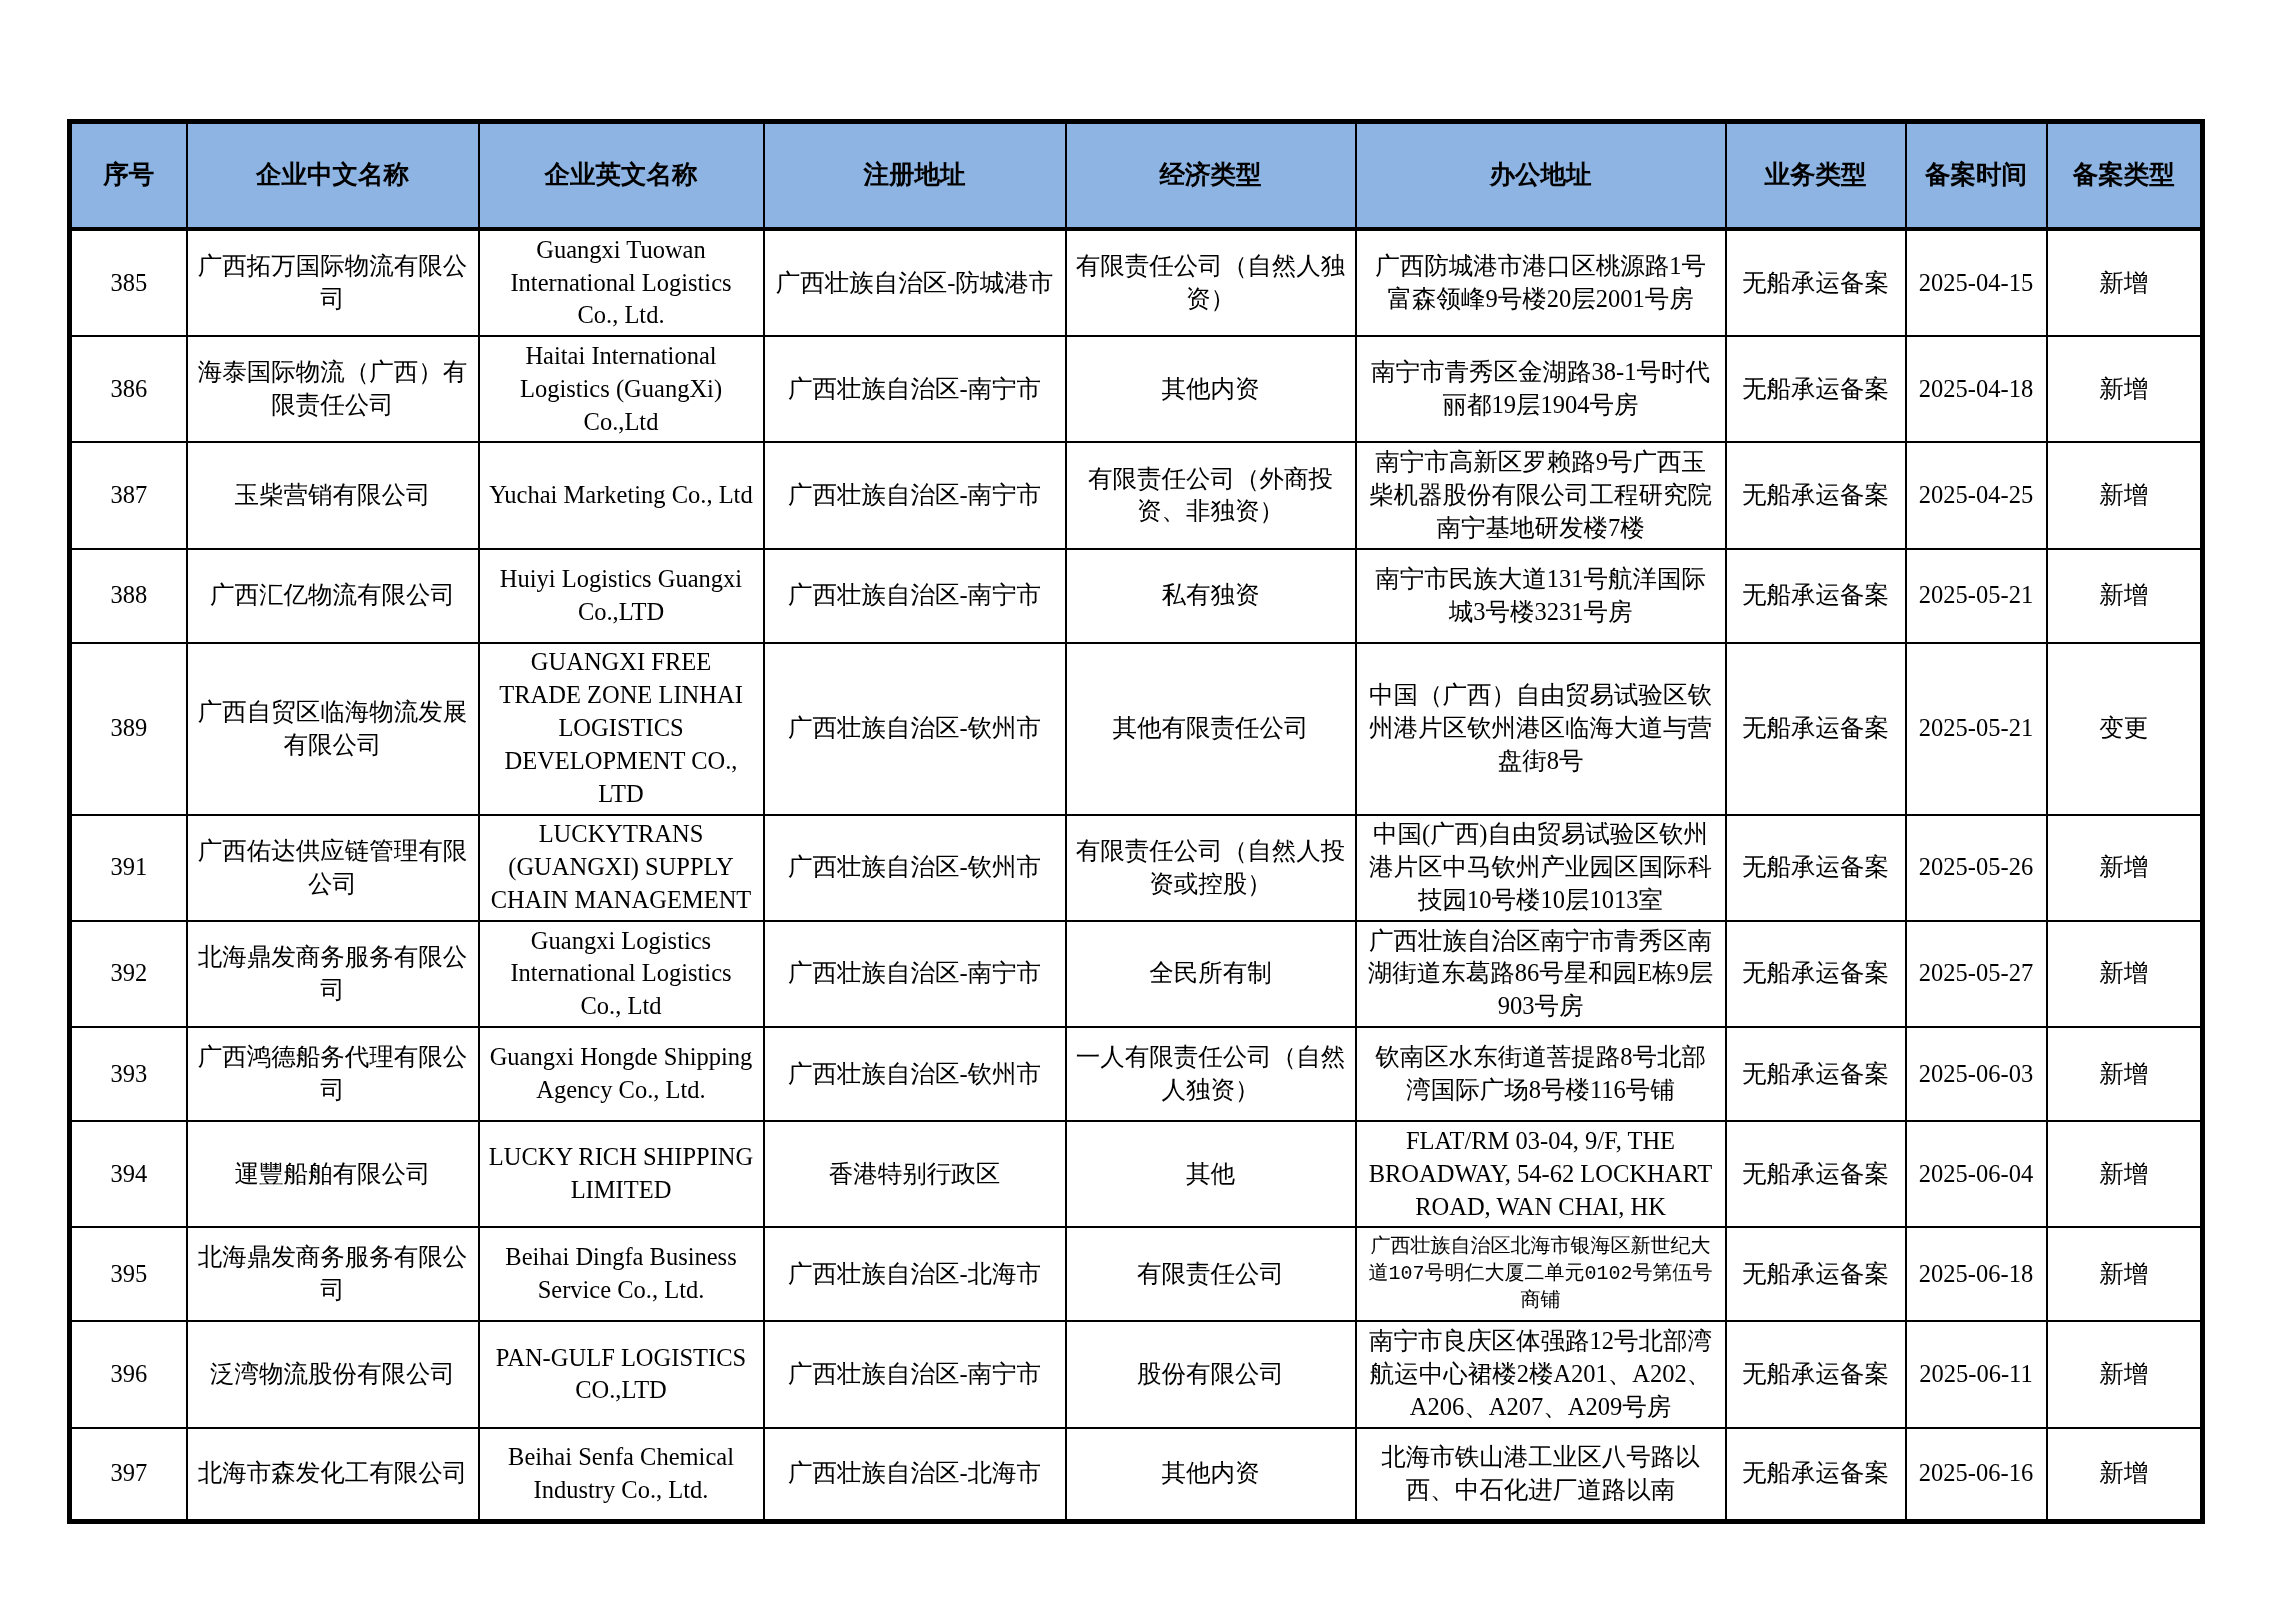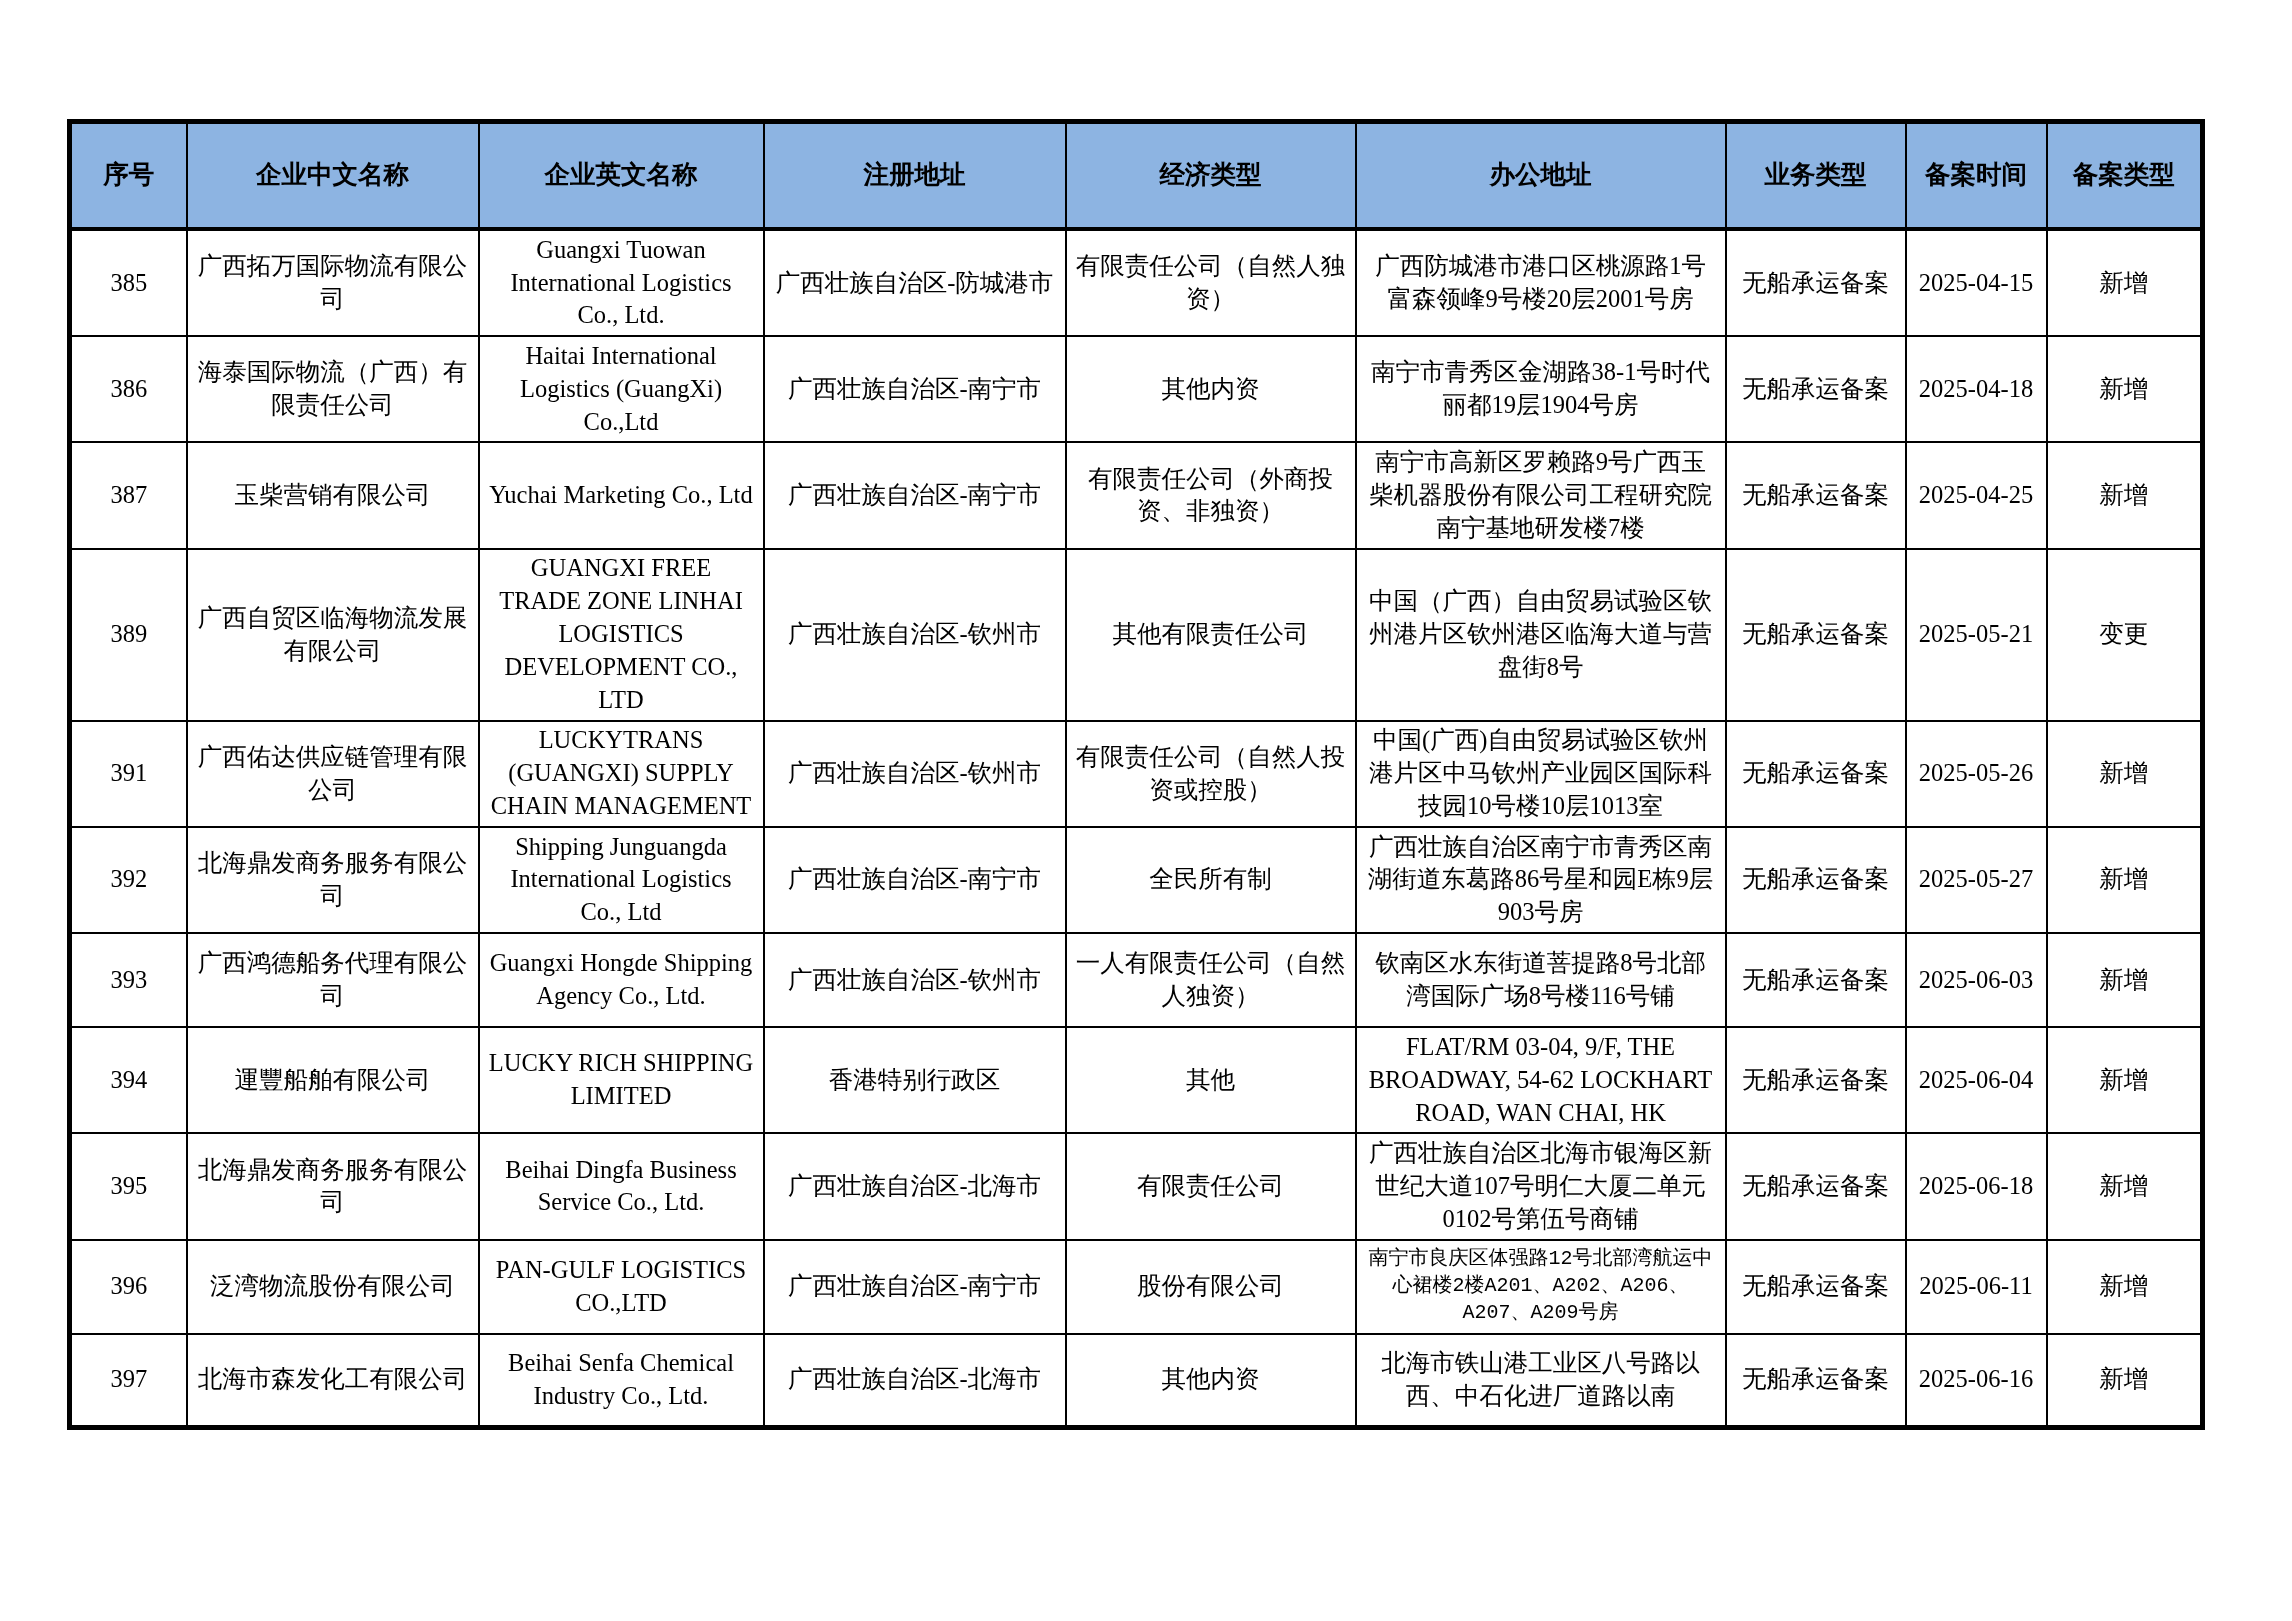--- a/index.html
+++ b/index.html
@@ -110,20 +110,31 @@
           <td>玉柴营销有限公司</td>
           <td>Yuchai Marketing Co., Ltd</td>
           <td>广西壮族自治区-南宁市</td>
           <td>有限责任公司（外商投资、非独资）</td>
           <td>南宁市高新区罗赖路9号广西玉柴机器股份有限公司工程研究院南宁基地研发楼7楼</td>
           <td>无船承运备案</td>
           <td>2025-04-25</td>
           <td>新增</td>
         </tr>
         <tr>
+          <td>388</td>
+          <td>广西汇亿物流有限公司</td>
+          <td>Huiyi Logistics Guangxi Co.,LTD</td>
+          <td>广西壮族自治区-南宁市</td>
+          <td>私有独资</td>
+          <td>南宁市民族大道131号航洋国际城3号楼3231号房</td>
+          <td>无船承运备案</td>
+          <td>2025-05-21</td>
+          <td>新增</td>
+        </tr>
+        <tr>
           <td>389</td>
           <td>广西自贸区临海物流发展有限公司</td>
           <td>GUANGXI FREE TRADE ZONE LINHAI LOGISTICS DEVELOPMENT CO., LTD</td>
           <td>广西壮族自治区-钦州市</td>
           <td>其他有限责任公司</td>
           <td>中国（广西）自由贸易试验区钦州港片区钦州港区临海大道与营盘街8号</td>
           <td>无船承运备案</td>
           <td>2025-05-21</td>
           <td>变更</td>
         </tr>
@@ -134,21 +145,21 @@
           <td>广西壮族自治区-钦州市</td>
           <td>有限责任公司（自然人投资或控股）</td>
           <td>中国(广西)自由贸易试验区钦州港片区中马钦州产业园区国际科技园10号楼10层1013室</td>
           <td>无船承运备案</td>
           <td>2025-05-26</td>
           <td>新增</td>
         </tr>
         <tr>
           <td>392</td>
           <td>北海鼎发商务服务有限公司</td>
-          <td>Shipping Junguangda International Logistics Co., Ltd</td>
+          <td>Guangxi Logistics International Logistics Co., Ltd</td>
           <td>广西壮族自治区-南宁市</td>
           <td>全民所有制</td>
           <td>广西壮族自治区南宁市青秀区南湖街道东葛路86号星和园E栋9层903号房</td>
           <td>无船承运备案</td>
           <td>2025-05-27</td>
           <td>新增</td>
         </tr>
         <tr>
           <td>393</td>
           <td>广西鸿德船务代理有限公司</td>

